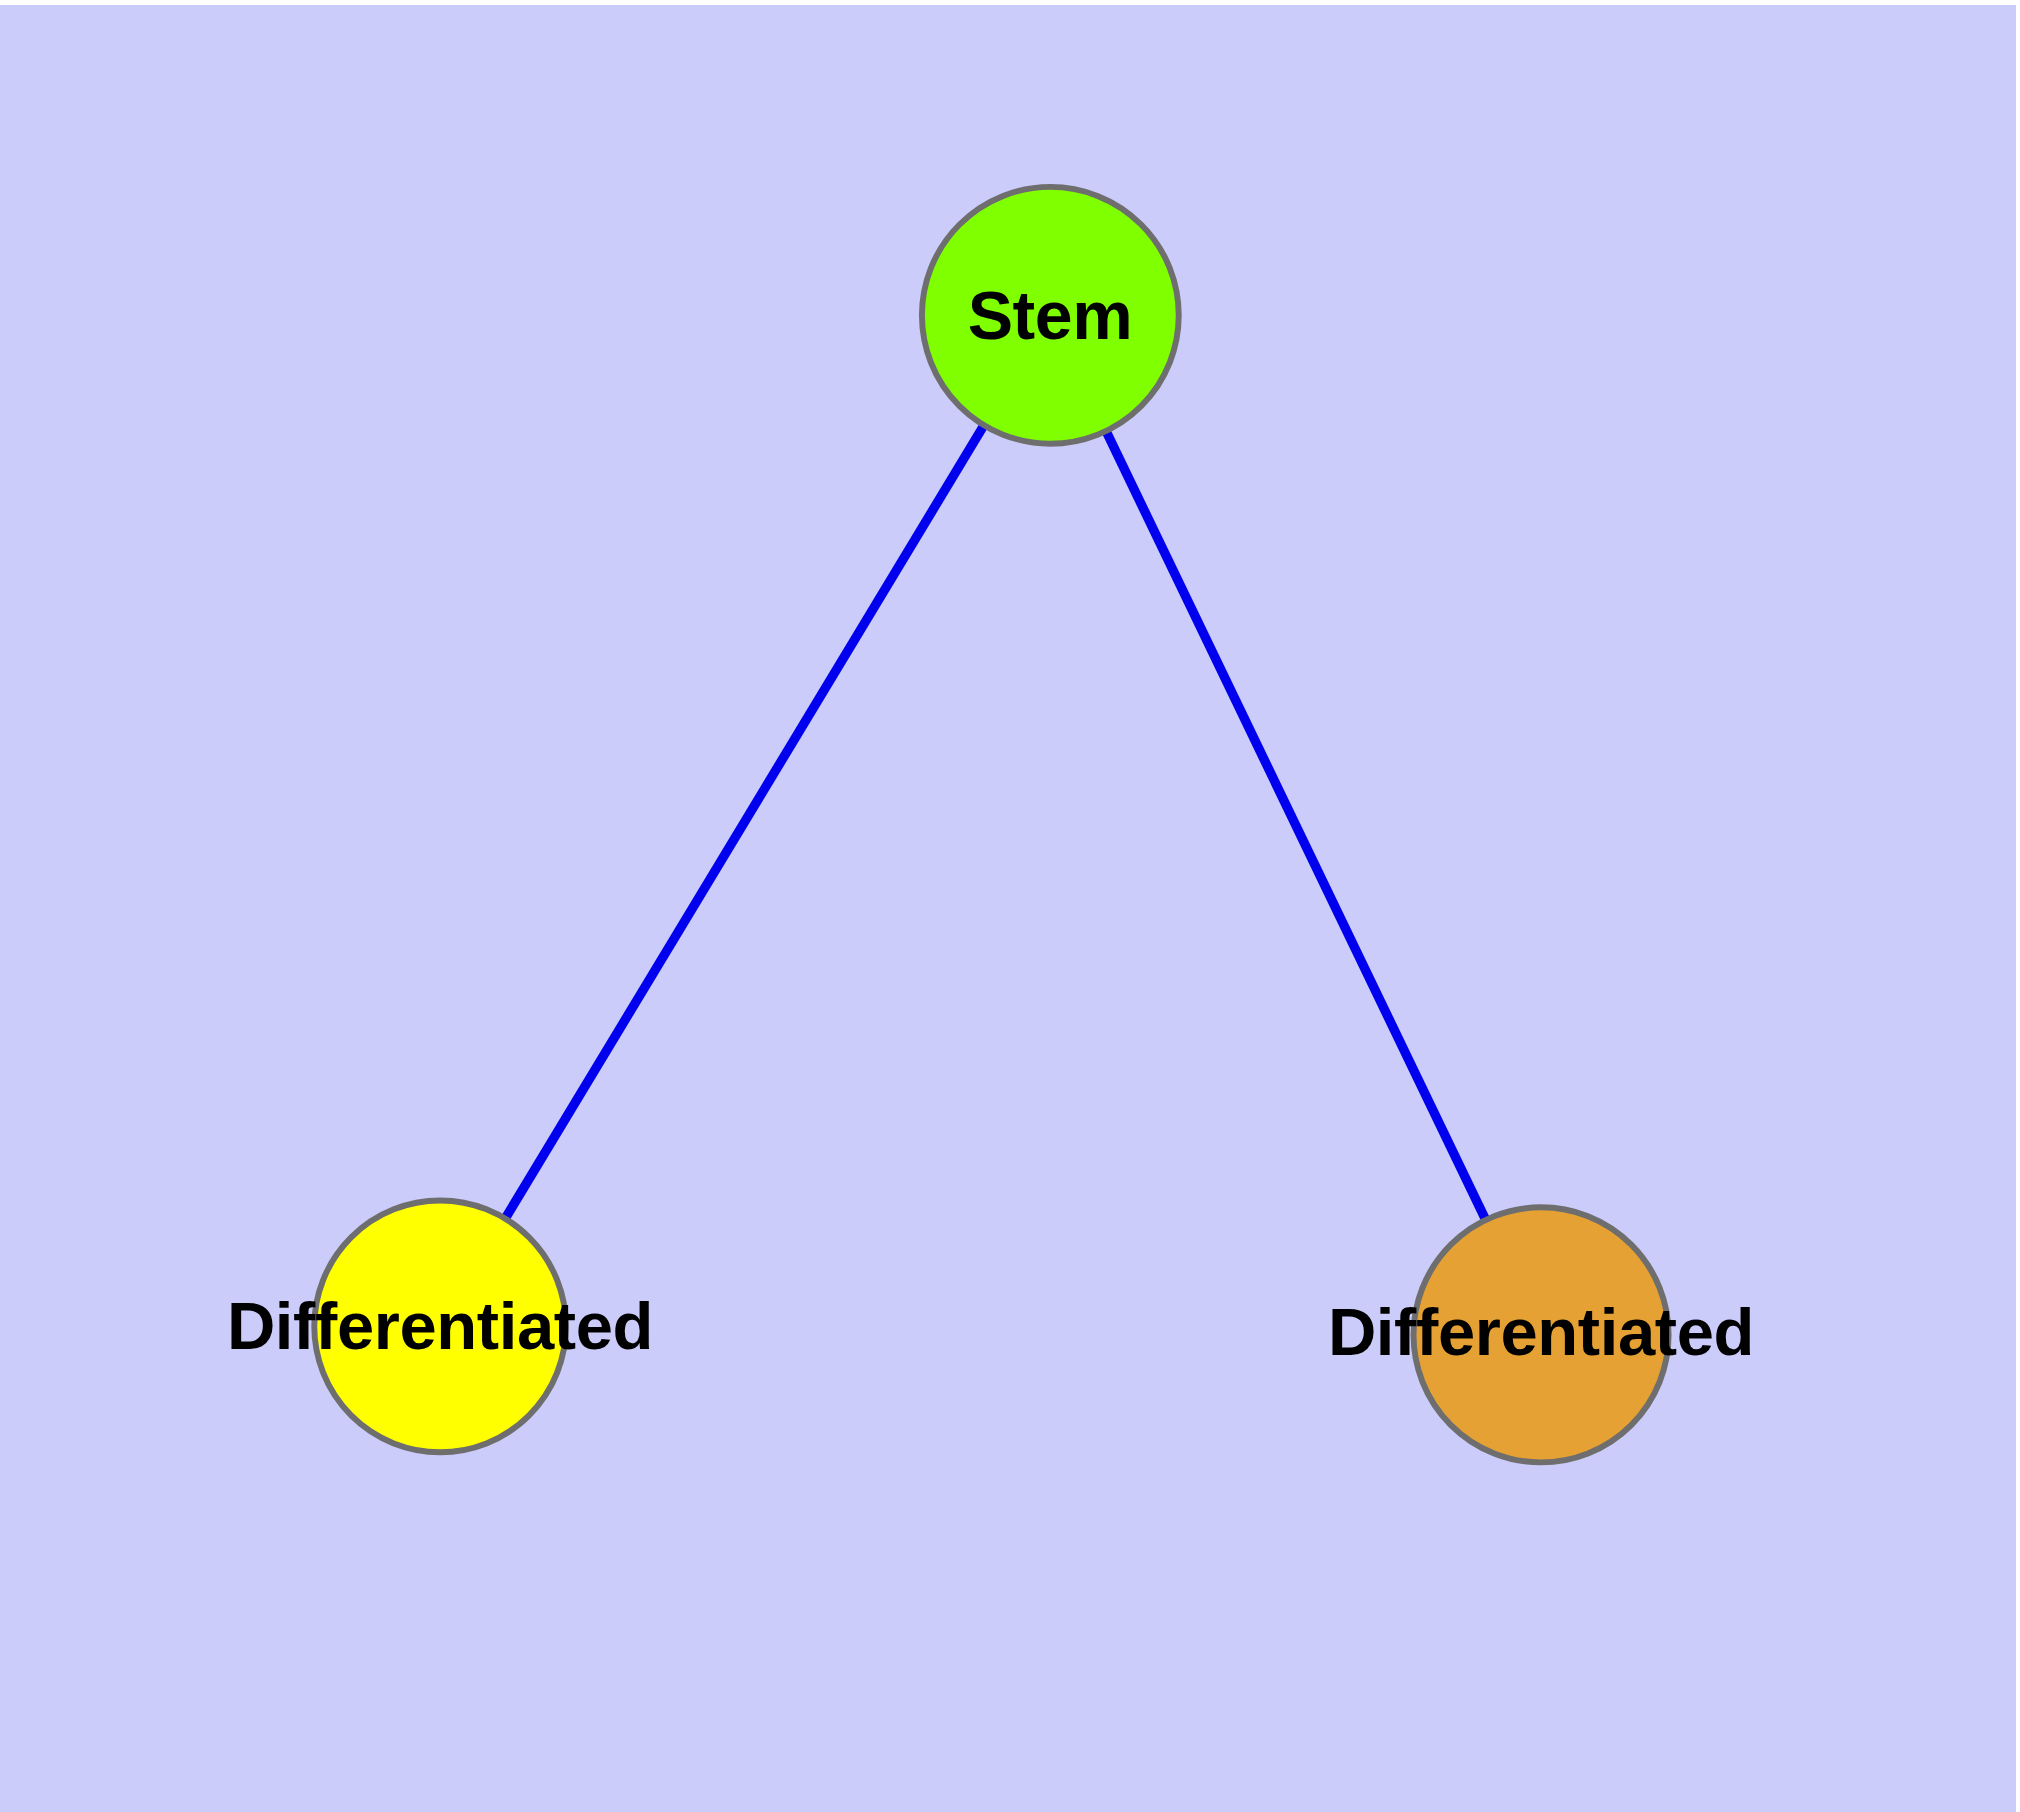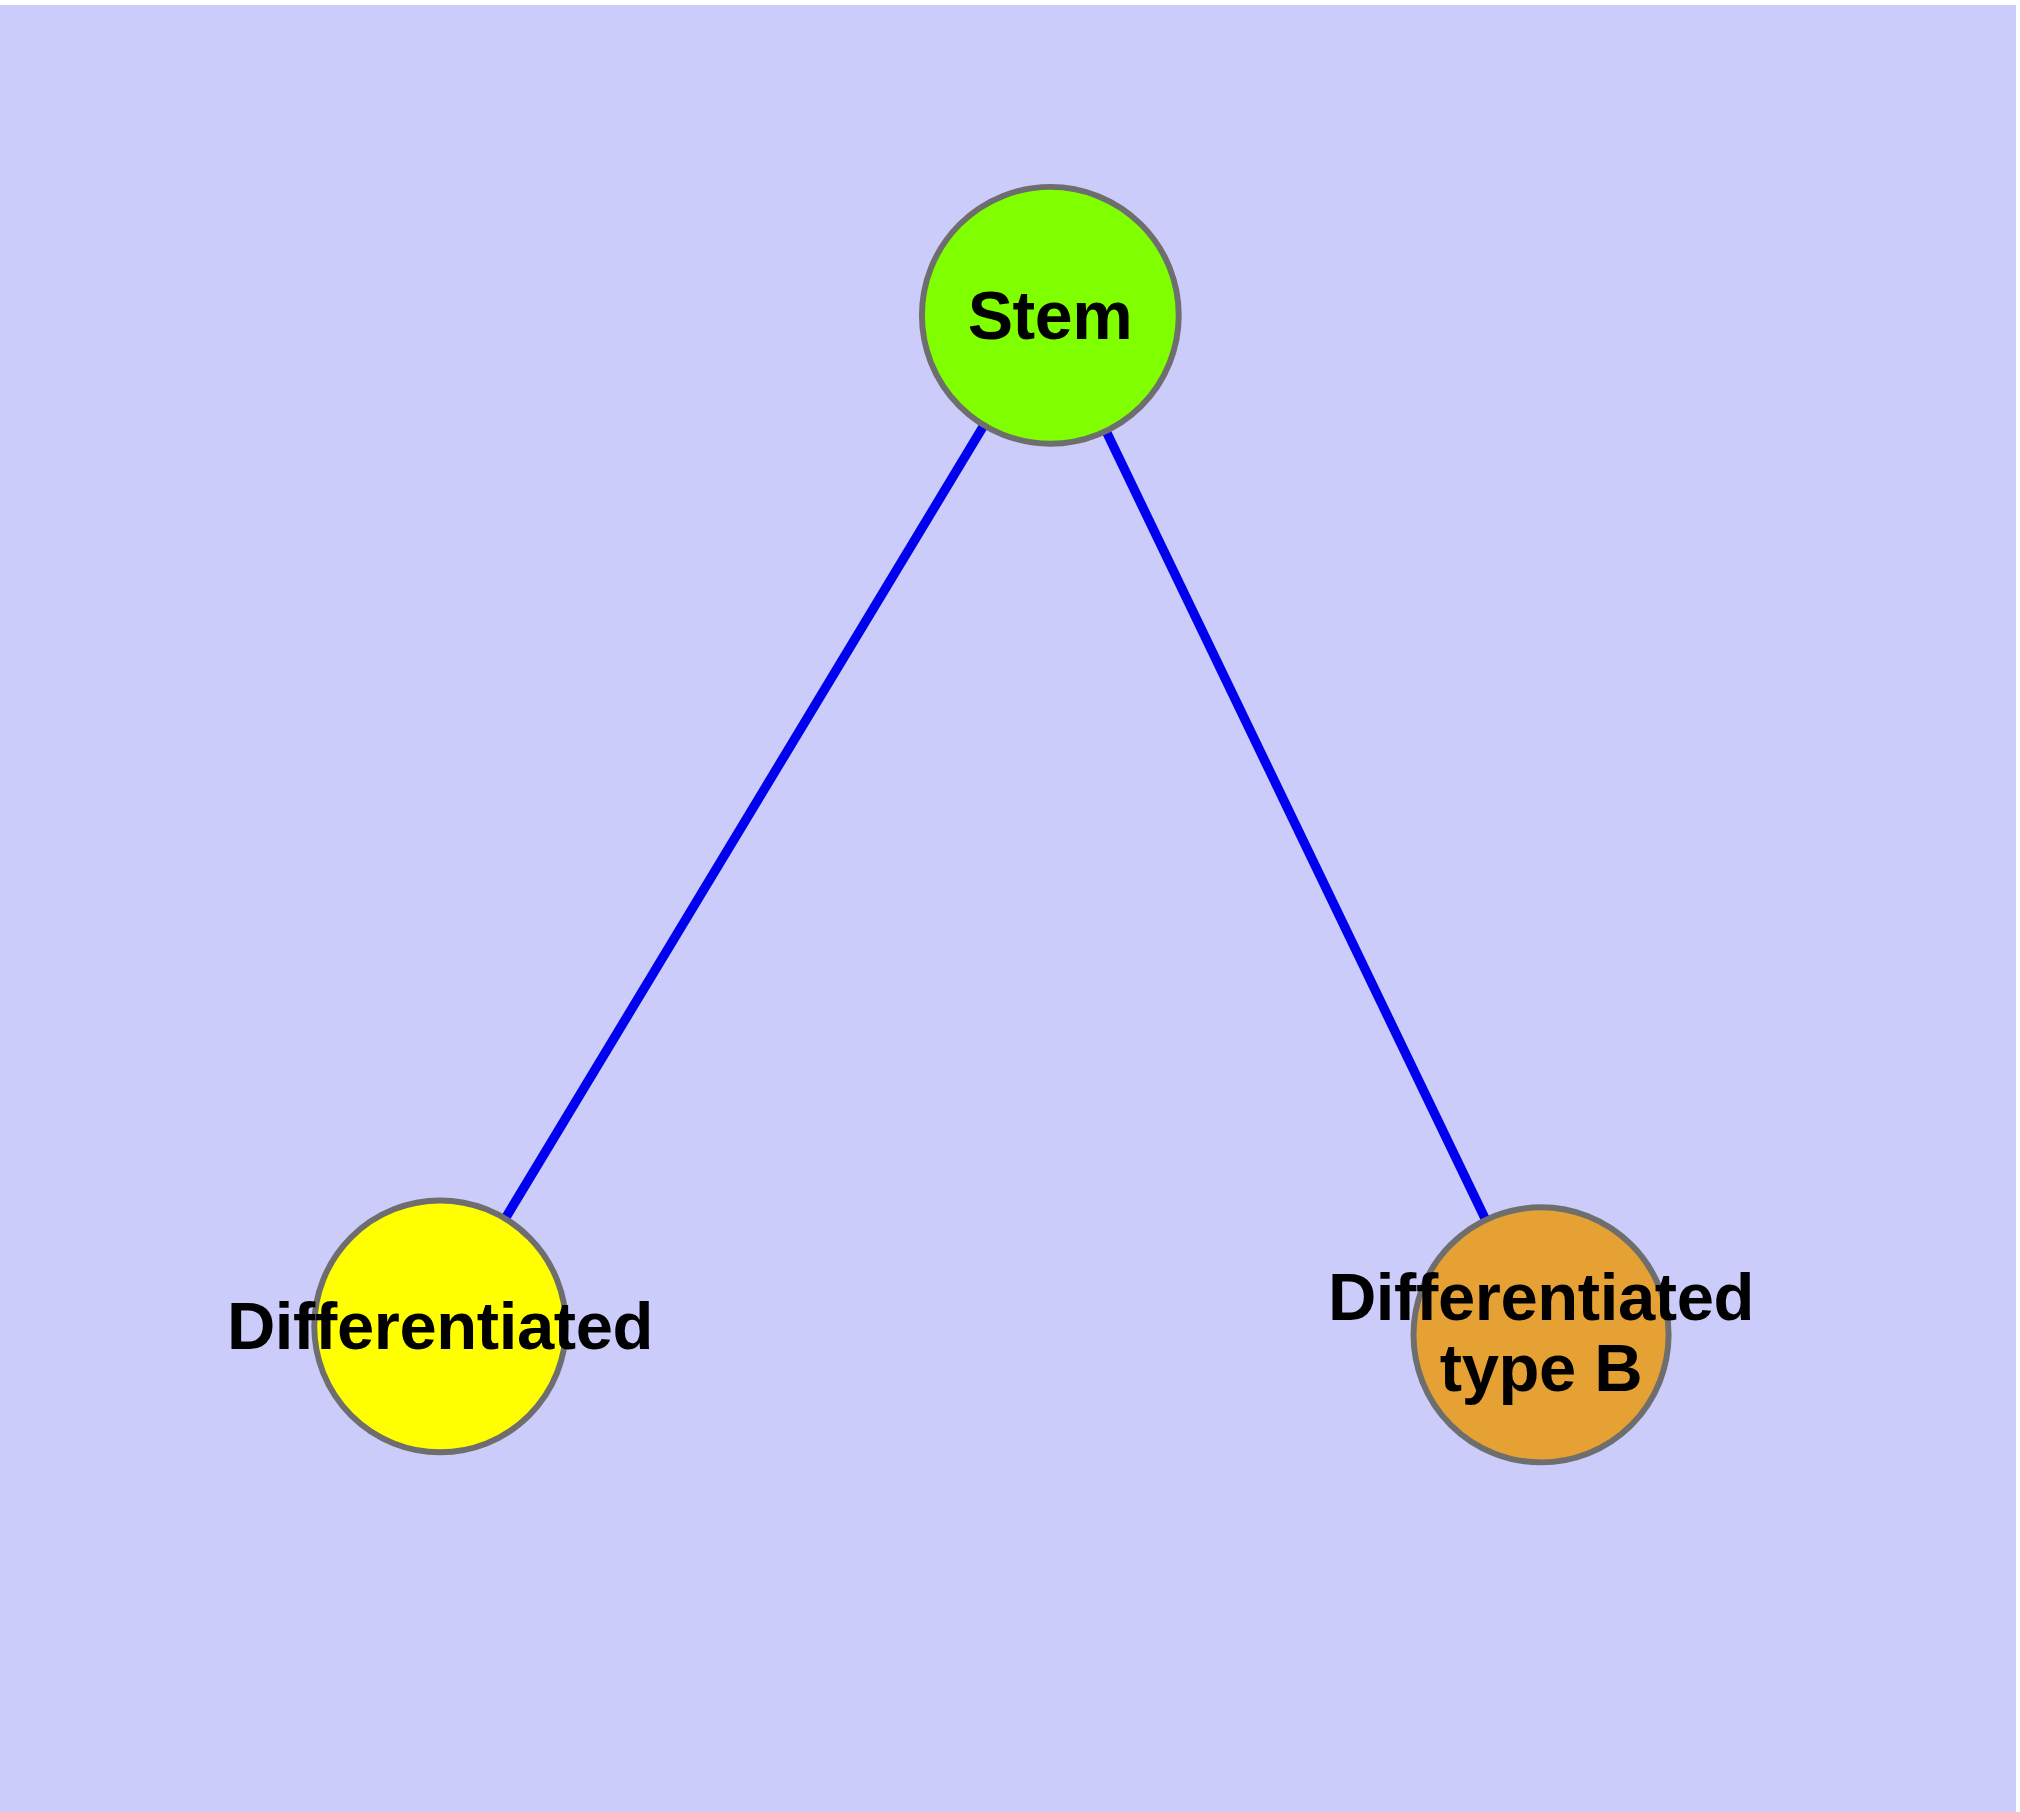--- a/index.html
+++ b/index.html
@@ -79,16 +79,16 @@
       <circle cx="1239" cy="372" r="151.5" fill="#7fff00" stroke="#6e6e6e" stroke-width="7"></circle>
       <circle cx="519" cy="1565" r="148.5" fill="#ffff00" stroke="#6e6e6e" stroke-width="7"></circle>
       <circle cx="1818" cy="1575" r="150.5" fill="#e5a133" stroke="#6e6e6e" stroke-width="7"></circle>
     </g>
   </svg>
 
   <div class="node-label" id="label-stem">Stem</div>
 
   <div class="node-label" id="label-type-a"><span>Differentiated</span><br></div>
 
-  <div class="node-label" id="label-type-b"><span>Differentiated</span><br><span>type B</span></div>
+  <div class="node-label" id="label-type-b"><span>Differentiated</span><br></div>
 
 </div>
 
 
 </body></html>

